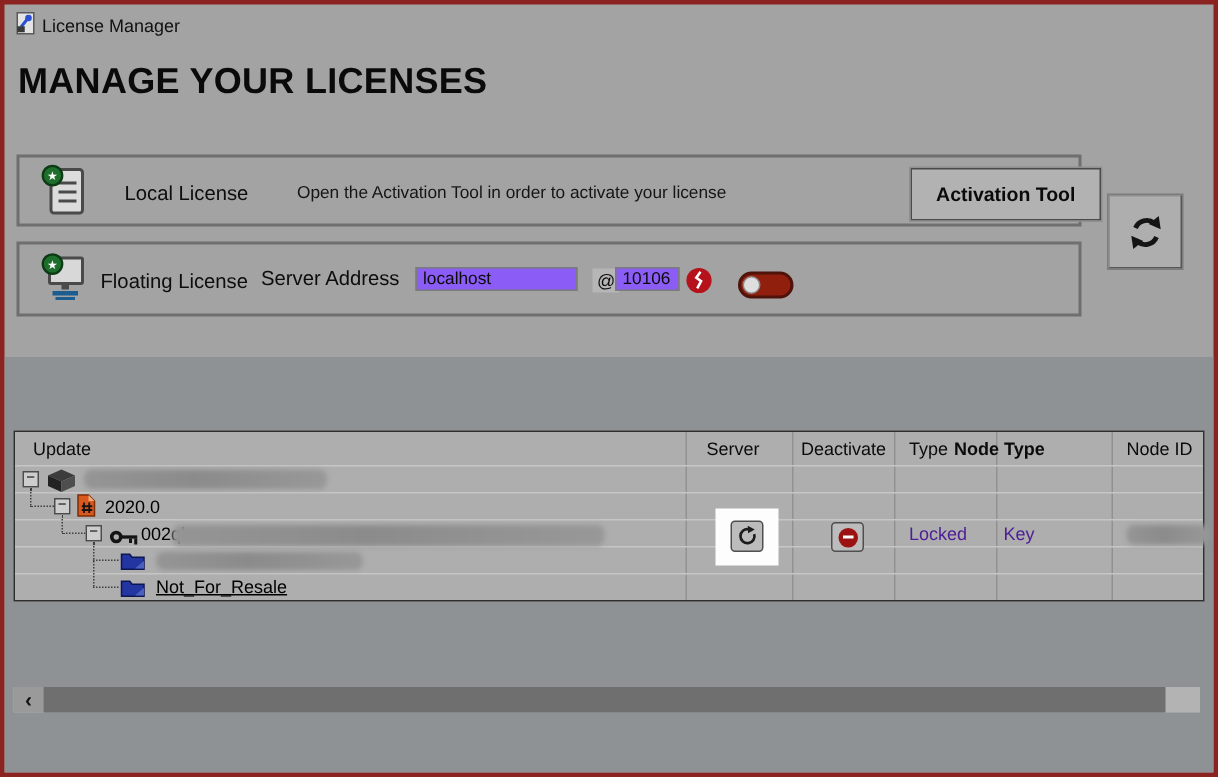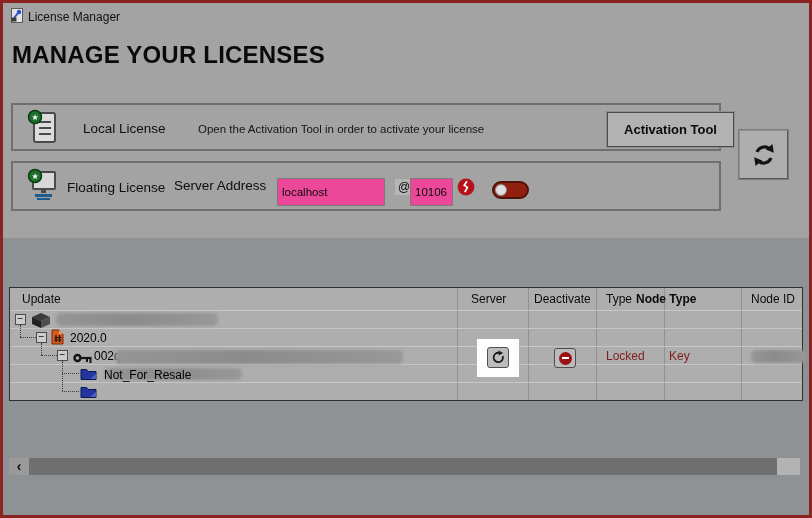--- a/index.html
+++ b/index.html
@@ -26,22 +26,22 @@
     position:absolute;left:576px;top:7px;width:127px;height:35px;
     background:#b2b2b2;border:1px solid #4a4a4a;outline:1px solid #8f8f8f;
     font-family:inherit;font-size:13px;font-weight:700;color:#0a0a0a;cursor:pointer;margin-left:18px;
   }
   .refresh-btn{
     position:absolute;left:736px;top:127px;width:49px;height:49px;
     background:#aeaeae;border:1px solid;border-color:#8f8f8f #565656 #565656 #8f8f8f;
     outline:1px solid #7c7c7c;display:flex;align-items:center;justify-content:center;cursor:pointer;
   }
   .field{
-    background:#ec4899;border:1px solid #7b7b7b;font-family:inherit;
-    font-size:11.5px;color:#0a0a0a;padding:0 4px;height:28px;
+    background:#8b5cf6;border:1px solid #7b7b7b;font-family:inherit;
+    font-size:11.5px;color:#0a0a0a;padding:0 4px;height:16px;
   }
   .at-badge{background:#b6b6b6;font-size:12px;color:#0b0b0b;padding:1px 3px;}
   .toggle{
     position:absolute;left:479px;top:18px;width:37px;height:18px;border-radius:10px;
     background:var(--toggle-off,#911f0e);border:2px solid #4f130a;cursor:pointer;
   }
   .toggle-knob{
     position:absolute;left:1px;top:1px;width:12px;height:12px;border-radius:50%;
     background:#dedede;border:1px solid #8a8a8a;
   }
@@ -49,21 +49,21 @@
   .lower-band{left:0;top:235px;right:0;bottom:0;background:var(--lower-bg,#8e9294);}
   
   .table{
     left:6px;top:284px;width:794px;height:114px;
     background:var(--table-bg,#aeaeae);border:1px solid #2f2f2f;
   }
   .vline{position:absolute;top:0;width:1px;height:112px;background:#919191;}
   .hline{position:absolute;left:0;width:100%;height:1px;background:#c6c6c6;}
   .col-header{position:absolute;top:4px;font-size:12px;font-weight:500;color:#0b0b0b;cursor:default;}
   .tree-label{position:absolute;font-size:12px;color:#000;white-space:nowrap;}
-  .cell-text{position:absolute;font-size:12px;color:#7f1d1d;}
+  .cell-text{position:absolute;font-size:12px;color:#4c1d95;}
   .expand{
     position:absolute;width:11px;height:11px;background:#cdcdcd;border:1px solid #4c4c4c;
     font-size:10px;line-height:8px;text-align:center;color:#000;cursor:pointer;
   }
   .redacted{position:absolute;border-radius:5px;filter:blur(1.6px);
     background:linear-gradient(90deg,#959595,#8b8b8b 45%,#989898);}
   .vdots{position:absolute;width:0;border-left:1px dotted #3f3f3f;}
   .hdots{position:absolute;height:0;border-top:1px dotted #3f3f3f;}
   .hl-white{position:absolute;left:467px;top:51px;width:42px;height:38px;background:#fdfdfd;}
   .mini-btn{
@@ -241,21 +241,21 @@
       </svg>
     </div>
     <div class="redacted" style="left:94px;top:80px;width:138px;height:12px;"></div>
 
     <div class="abs" style="left:70px;top:97px;">
       <svg width="17" height="13" viewBox="0 0 17 13">
         <path d="M1 2.5 h5.5 l1.5 2 H16 v8 H1 z" fill="#2335a0" stroke="#0c1650"></path>
         <path d="M10 12 L16 6.8 v5.2 z" fill="#4c60c0"></path>
       </svg>
     </div>
-    <div class="tree-label" style="left:94px;top:80px;">Not_For_Resale</div>
+    <div class="tree-label" style="left:94px;top:96px;text-decoration:underline;">Not_For_Resale</div>
   </div>
 
   <div class="abs scrollbar">
     <button class="sb-arrow">‹</button>
     <div class="sb-thumb"></div>
   </div>
 
 </div>
 
 </body></html>

